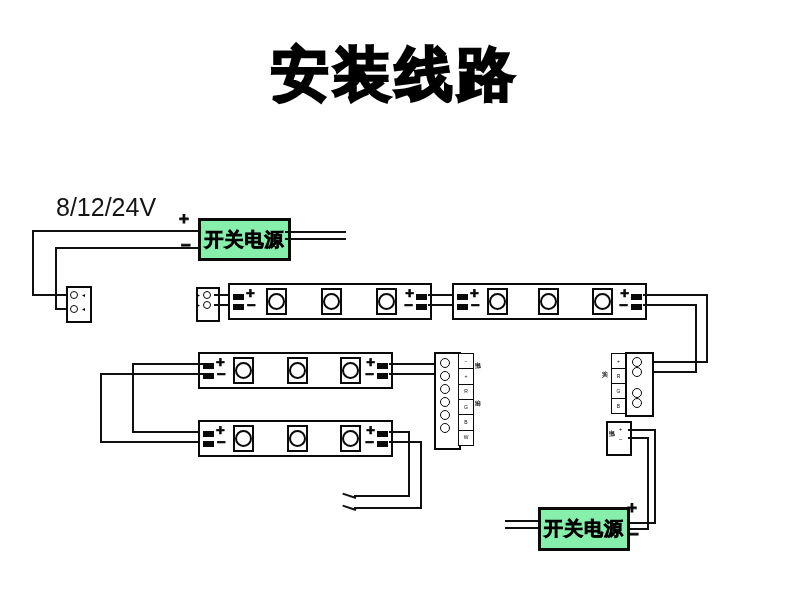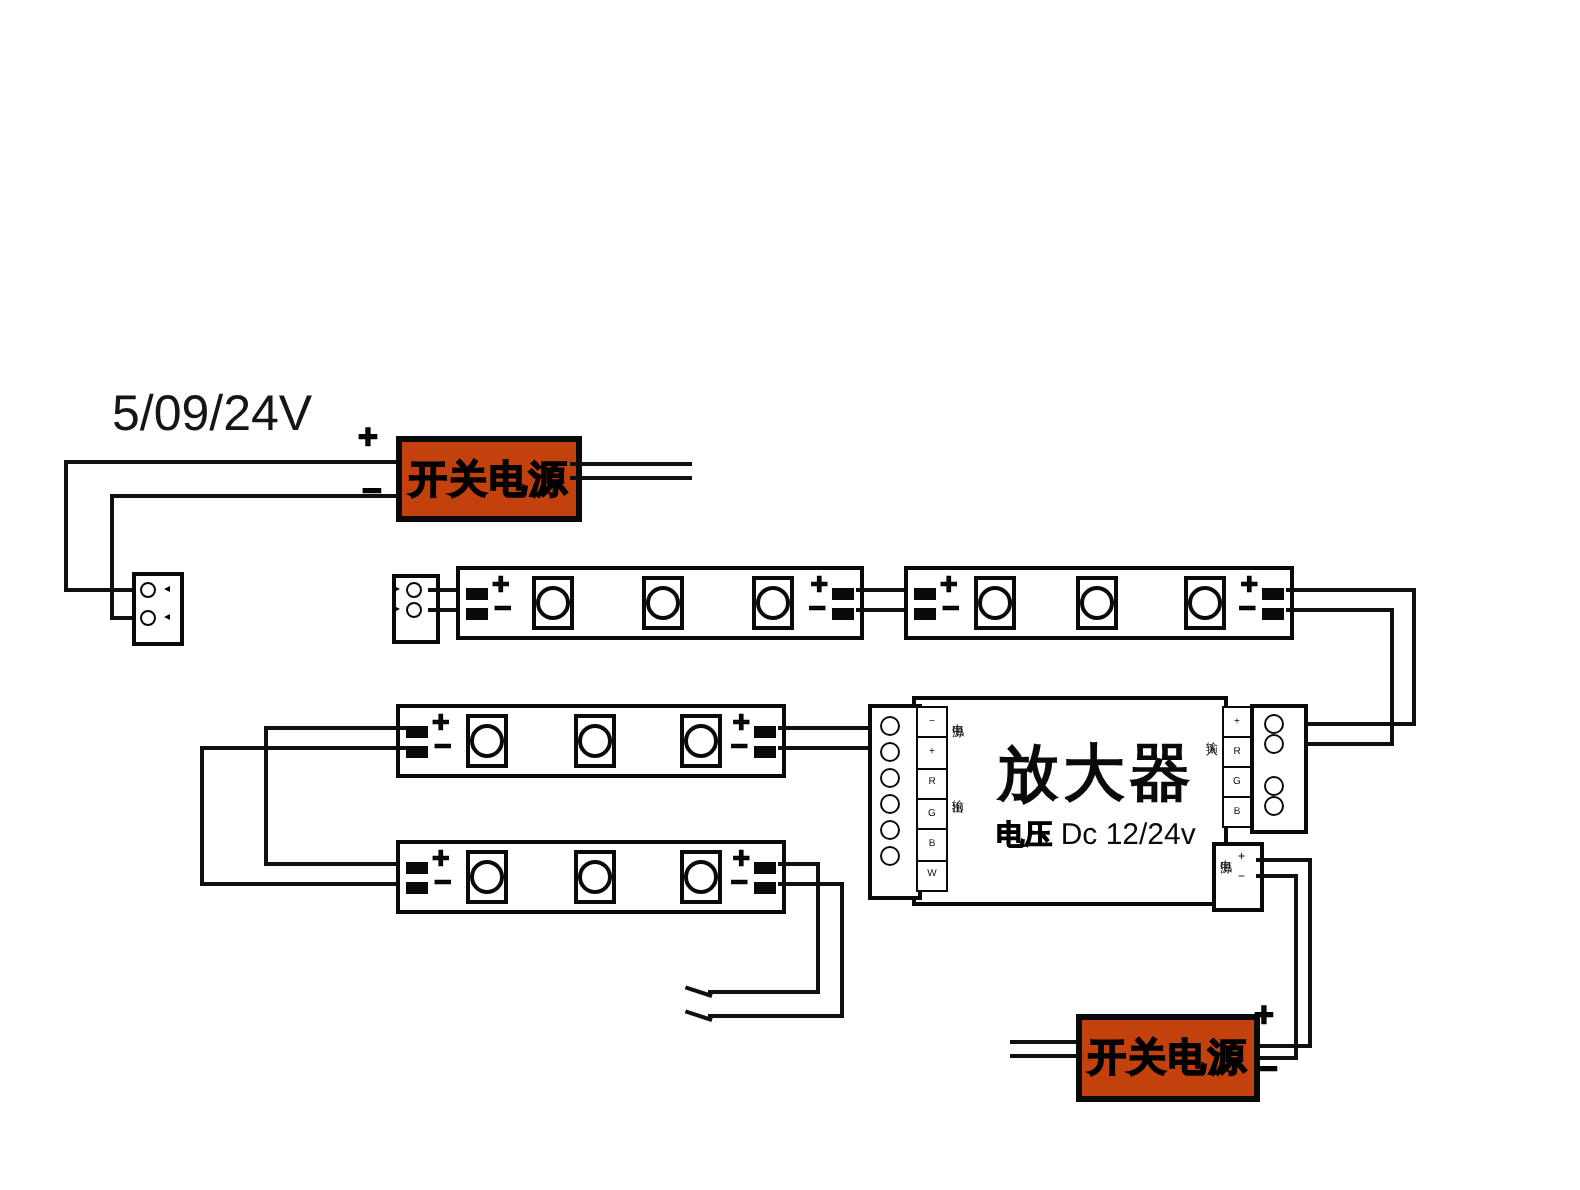--- a/index.html
+++ b/index.html
@@ -7,21 +7,21 @@
           font-family:"Liberation Sans","DejaVu Sans",sans-serif;color:#0a0a0a;}
   
   .wh{position:absolute;height:2px;background:#101010;}
   .wv{position:absolute;width:2px;background:#101010;}
   .tip{position:absolute;height:2px;background:#101010;transform:rotate(18deg);transform-origin:right center;}
   
   .title{position:absolute;left:0;right:0;top:36px;text-align:center;font-size:58px;font-weight:bold;
          letter-spacing:4px;-webkit-text-stroke:2.5px #000;}
   .toplabel{position:absolute;font-size:25px;font-weight:400;color:#151515;white-space:nowrap;}
   
-  .psu{position:absolute;border:3px solid #0a0a0a;background:#c2410c;display:flex;align-items:center;justify-content:center;
+  .psu{position:absolute;border:3px solid #0a0a0a;background:#86efac;display:flex;align-items:center;justify-content:center;
        font-size:19px;font-weight:bold;-webkit-text-stroke:0.8px #000;letter-spacing:1px;white-space:nowrap;}
   .sign{position:absolute;font-size:17px;font-weight:bold;-webkit-text-stroke:0.8px #000;line-height:1;}
   .ctrl{position:absolute;left:90px;top:270px;width:105px;height:60px;border:2px solid #0a0a0a;background:#fff;
         display:flex;flex-direction:column;align-items:center;justify-content:center;font-size:19px;line-height:25px;}
   .conn{position:absolute;border:2px solid #0a0a0a;background:#fff;}
   .term{position:absolute;border:1.5px solid #0a0a0a;border-radius:50%;background:#fff;}
   .t7{width:6px;height:6px;} .t9{width:8px;height:8px;}
   .pinmark{position:absolute;font-size:6px;line-height:6px;color:#000;}
   
   .strip{position:absolute;height:37px;border:2px solid #0a0a0a;background:#fff;box-sizing:border-box;}
@@ -37,22 +37,23 @@
   .lblcol{position:absolute;border:1px solid #0a0a0a;background:#fff;display:flex;flex-direction:column;}
   .lblcol span{flex:1;border-bottom:1px solid #0a0a0a;font-size:5px;line-height:5px;display:flex;align-items:center;justify-content:center;}
   .lblcol span:last-child{border-bottom:none;}
   .vtext{position:absolute;writing-mode:vertical-rl;font-size:6px;letter-spacing:1px;line-height:7px;}
 </style>
 </head>
 <body>
 
 <div id="canvas">
 
-
-  <div class="toplabel" style="left:56px;top:193px;">5/09/24V</div>
+  <div class="title">安装线路</div>
+
+  <div class="toplabel" style="left:56px;top:193px;">8/12/24V</div>
 
   <div class="psu" style="left:198px;top:218px;width:87px;height:37px;">
     <span>开关电源</span>
   </div>
   <div class="sign" style="left:179px;top:210px;">+</div>
   <div class="sign" style="left:181px;top:237px;">−</div>
 
   <div class="wh" style="left:285px;top:231px;width:61px;"></div>
   <div class="wh" style="left:285px;top:238px;width:61px;"></div>
 
@@ -179,27 +180,20 @@
 
   <div class="wh" style="left:389px;top:431px;width:21px;"></div>
   <div class="wv" style="left:408px;top:431px;height:66px;"></div>
   <div class="wh" style="left:354px;top:495px;width:56px;"></div>
   <div class="tip" style="left:342px;top:497px;width:14px;"></div>
   <div class="wh" style="left:389px;top:441px;width:33px;"></div>
   <div class="wv" style="left:420px;top:441px;height:68px;"></div>
   <div class="wh" style="left:354px;top:507px;width:68px;"></div>
   <div class="tip" style="left:342px;top:509px;width:14px;"></div>
 
-  <div class="amp">
-    <div class="ampname">放大器</div>
-    <div class="ampvolt">
-      <b>电压</b>
-      <span>Dc 12/24v</span>
-    </div>
-  </div>
 
   <div class="conn" style="left:434px;top:352px;width:23px;height:94px;"></div>
   <div class="term t9" style="left:440px;top:358px;"></div>
   <div class="term t9" style="left:440px;top:371px;"></div>
   <div class="term t9" style="left:440px;top:384px;"></div>
   <div class="term t9" style="left:440px;top:397px;"></div>
   <div class="term t9" style="left:440px;top:410px;"></div>
   <div class="term t9" style="left:440px;top:423px;"></div>
   <div class="lblcol" style="left:458px;top:353px;width:14px;height:91px;">
     <span>−</span>

